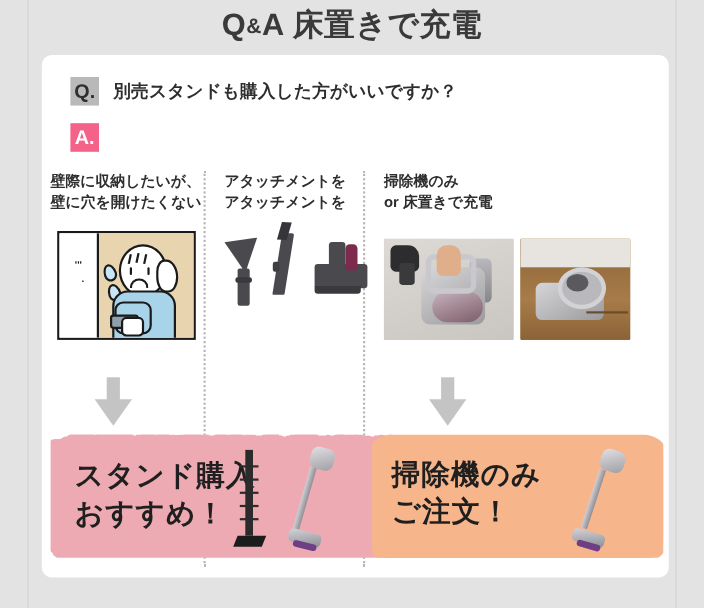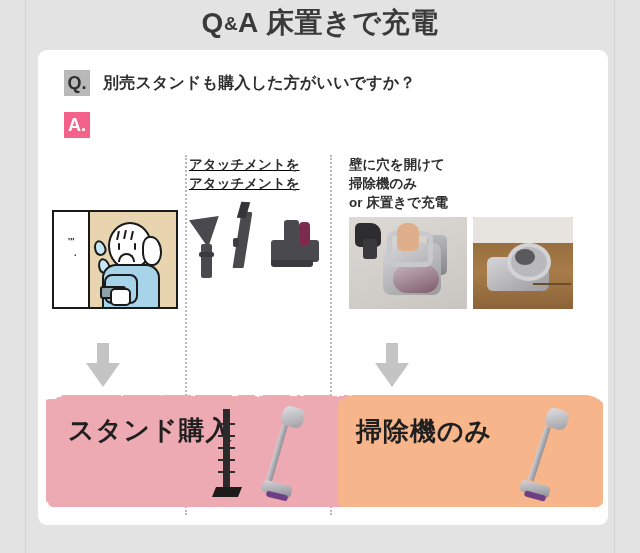--- a/index.html
+++ b/index.html
@@ -52,21 +52,21 @@
     margin-left:13px;
     font-size:16px;font-weight:bold;color:#2e2e2e;
     white-space:nowrap;
     letter-spacing:.2px;
   }
 
   
   .cols{position:absolute;left:0;top:105px;width:570px;height:370px;}
   .col{position:absolute;top:0;}
   .col.c1{left:6px;width:138px;}
-  .col.c2{left:149px;width:135px;text-decoration:underline;}
+  .col.c2{left:164px;width:135px;}
   .col.c3{left:297px;width:270px;}
 
   .divider{
     position:absolute;top:0;width:0;height:360px;
     border-left:2px dotted #b8b8b8;
   }
   .divider.d1{left:147px;}
   .divider.d2{left:292px;}
 
   .col-head{
@@ -213,21 +213,21 @@
     border-right:17px solid transparent;
     border-top:24px solid #c4c4c4;
   }
   .arrow.a1{left:42px;top:188px;}
   .arrow.a2{left:188px;top:188px;}
 
   
   .banner{
     position:absolute;top:240px;height:112px;overflow:hidden;
   }
-  .banner.pink{left:8px;width:318px;font-family:Liberation Mono, monospace;}
+  .banner.pink{left:8px;width:318px;}
   .banner.orange{left:300px;width:265px;}
   .banner .blob{
     position:absolute;left:4px;top:4px;right:4px;bottom:4px;
     border-radius:14px;
   }
   .banner.pink .blob{
     background:#eeaab2;
     filter:url(#rough);
     box-shadow:0 0 0 4px #eeaab2, 3px 2px 0 5px #eeaab2, -3px 2px 0 5px #eeaab2;
   }
@@ -297,20 +297,22 @@
     <div class="badge a">A.</div>
   </div>
 
   <div class="cols">
 
     <div class="divider d1"></div>
     <div class="divider d2"></div>
 
     <div class="col c1">
       <div class="col-head">
+        <div>壁際に収納したいが、</div>
+        <div>壁に穴を開けたくない</div>
       </div>
       <div class="illus">
         <div class="wall-left"></div>
         <div class="wall-right"></div>
         <div class="divline"></div>
         <div class="spark" style="left:14px;top:24px;">'''</div>
         <div class="spark" style="left:20px;top:36px;">.</div>
         <div class="drop" style="left:40px;top:28px;"></div>
         <div class="drop" style="left:44px;top:46px;"></div>
         <div class="head"></div>
@@ -356,21 +358,20 @@
         </div>
       </div>
       <div class="arrow a2">
         <div class="stem"></div>
         <div class="headtri"></div>
       </div>
     </div>
 
     <div class="col c3">
       <div class="col-head">
-        <div>壁に穴を開けて</div>
         <div>掃除機のみ</div>
         <div>or 床置きで充電</div>
       </div>
       <div class="photos">
         <div class="photo p1">
           <div class="pwall"></div>
           <div class="mount"></div>
           <div class="mount2"></div>
           <div class="vac-top"></div>
           <div class="vac-body"></div>
@@ -387,20 +388,21 @@
           <div class="cord"></div>
         </div>
       </div>
 
     </div>
 
     <div class="banner pink">
       <div class="blob"></div>
       <div class="banner-text">
         <div>スタンド購入</div>
+        <div>おすすめ！</div>
       </div>
       <div class="stand">
         <div class="pole"></div>
         <div class="rung" style="top:14px;"></div>
         <div class="rung" style="top:26px;"></div>
         <div class="rung" style="top:38px;"></div>
         <div class="rung" style="top:50px;"></div>
         <div class="rung" style="top:62px;"></div>
         <div class="foot"></div>
       </div>
@@ -409,20 +411,21 @@
         <div class="wand"></div>
         <div class="floorhead"></div>
         <div class="purple"></div>
       </div>
     </div>
 
     <div class="banner orange">
       <div class="blob"></div>
       <div class="banner-text">
         <div>掃除機のみ</div>
+        <div>ご注文！</div>
       </div>
       <div class="vac-art vac-or">
         <div class="grip"></div>
         <div class="wand"></div>
         <div class="floorhead"></div>
         <div class="purple"></div>
       </div>
     </div>
 
   </div>

